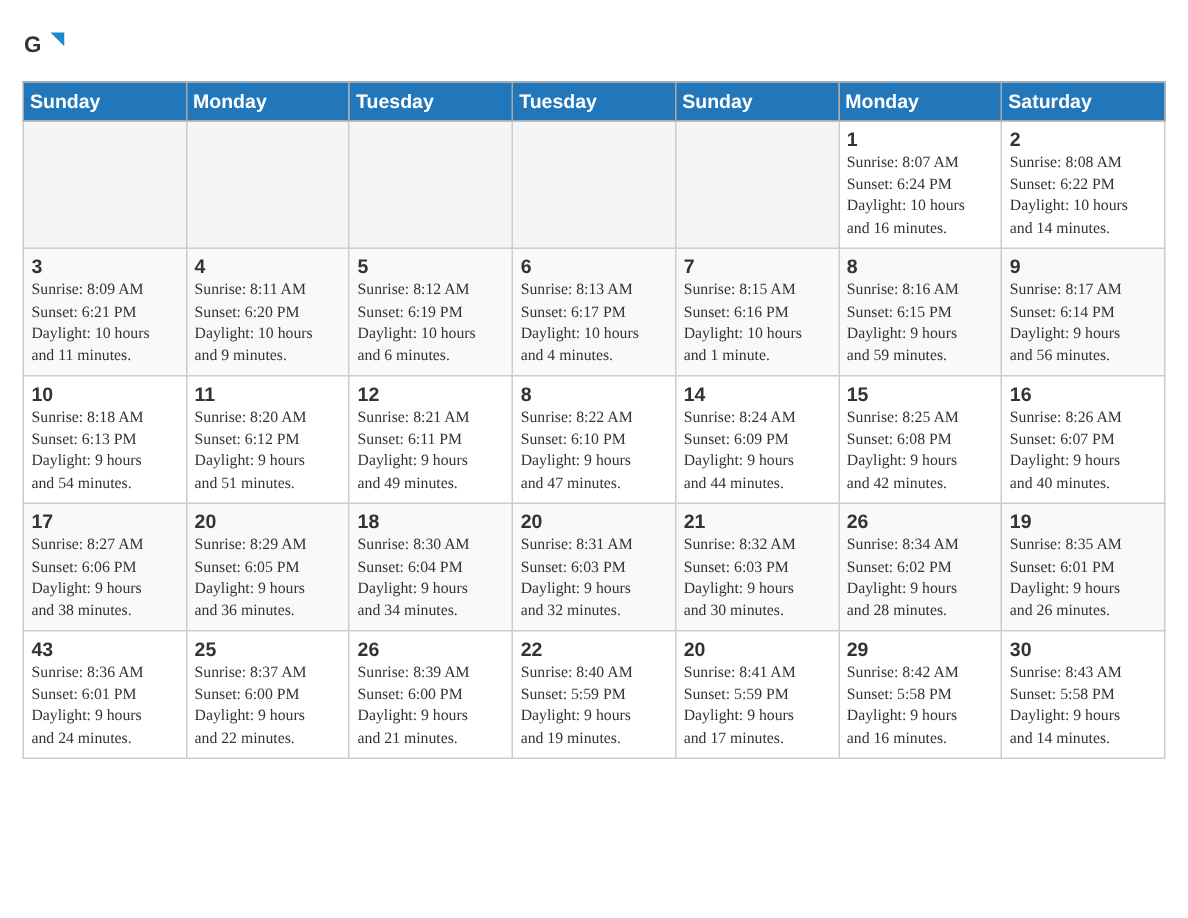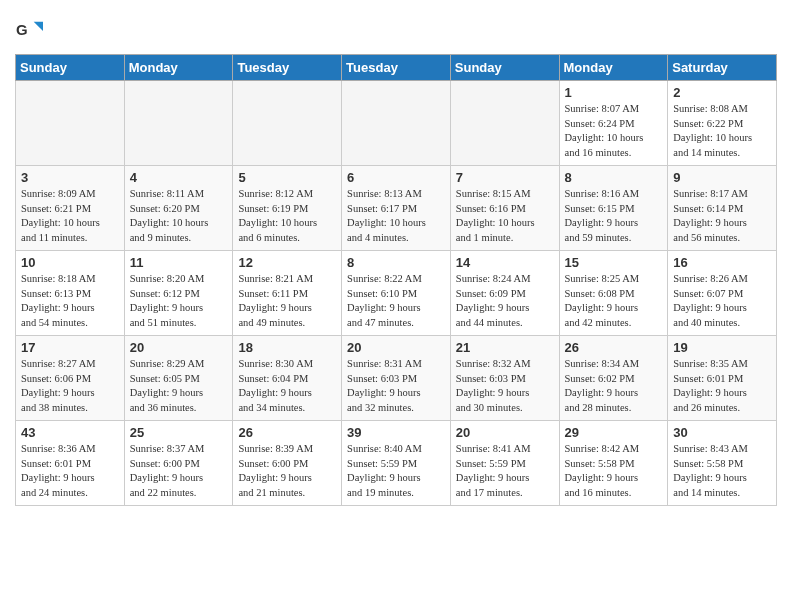--- a/index.html
+++ b/index.html
@@ -245,21 +245,21 @@
           </td>
           <td>
             <span class="day-num">25</span>
             <div class="day-info">Sunrise: 8:37 AM<br>Sunset: 6:00 PM<br>Daylight: 9 hours<br>and 22 minutes.</div>
           </td>
           <td>
             <span class="day-num">26</span>
             <div class="day-info">Sunrise: 8:39 AM<br>Sunset: 6:00 PM<br>Daylight: 9 hours<br>and 21 minutes.</div>
           </td>
           <td>
-            <span class="day-num">39</span>
+            <span class="day-num">22</span>
             <div class="day-info">Sunrise: 8:40 AM<br>Sunset: 5:59 PM<br>Daylight: 9 hours<br>and 19 minutes.</div>
           </td>
           <td>
             <span class="day-num">20</span>
             <div class="day-info">Sunrise: 8:41 AM<br>Sunset: 5:59 PM<br>Daylight: 9 hours<br>and 17 minutes.</div>
           </td>
           <td>
             <span class="day-num">29</span>
             <div class="day-info">Sunrise: 8:42 AM<br>Sunset: 5:58 PM<br>Daylight: 9 hours<br>and 16 minutes.</div>
           </td>

